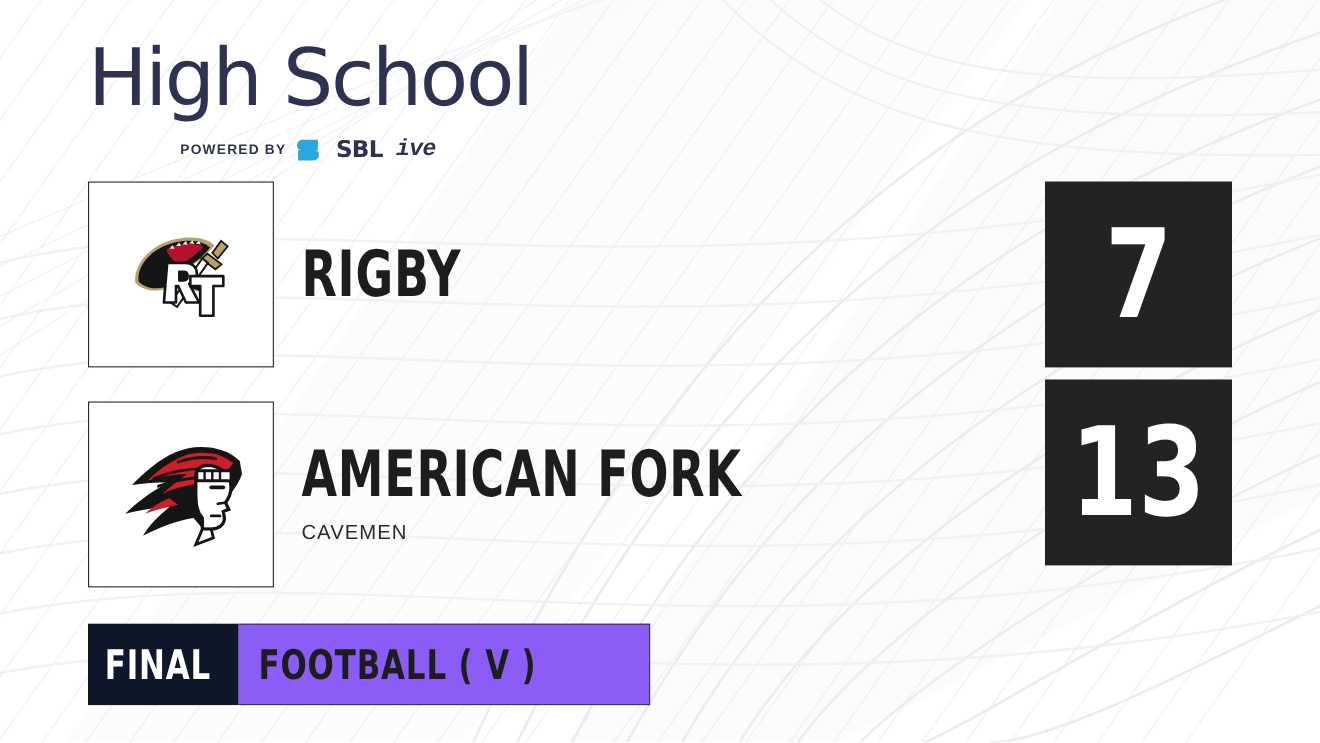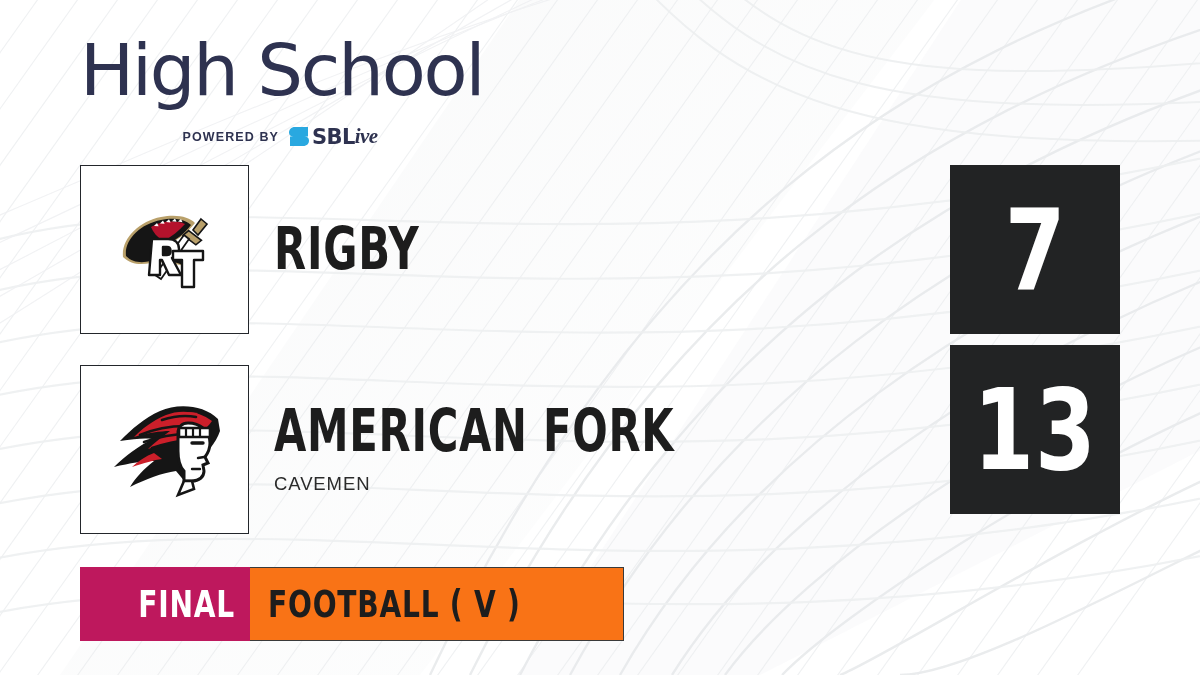--- a/index.html
+++ b/index.html
@@ -37,29 +37,29 @@
   }
   .powered {
     display:flex; align-items:center; justify-content:center;
     margin-top:18px; width:400px;text-align:center;
   }
   .powered-by {
     font-size:12.5px; font-weight:700; color:#2e3250;
     letter-spacing:1.1px; margin-right:9px;
     font-family:"Liberation Sans", sans-serif;
   }
-  .sbl-mark { display:flex; align-items:center; }
+  .sbl-mark { display:flex; align-items:center;gap:12px; }
   .sbl-bolt { margin-right:2px; }
   .sbl-sbl {
     font-family:"DejaVu Sans", sans-serif;
     font-weight:700; font-size:21px; color:#2e3250;
     letter-spacing:-0.6px;
   }
   .sbl-ive {
-    font-family:Liberation Serif, serif;
+    font-family:Liberation Mono, monospace;
     font-weight:700; font-style:italic; font-size:21px;
     color:#2e3250; letter-spacing:-0.6px;
   }
 
   
   .team-row { position:absolute; left:80px; z-index:3; display:flex; align-items:center; }
   #row-0 { top:165px; }
   #row-1 { top:365px; }
 
   .logo-box {
@@ -113,31 +113,31 @@
     transform-origin:center center;
     letter-spacing:1px;
   }
 
   
   .status-bar {
     position:absolute; left:80px; top:567px; height:74px;
     display:flex; z-index:3;
   }
   .status-final {
-    background:#be185d;
+    background:#0f172a;
     color:#ffffff;
-    width:170px; height:74px;
-    display:flex; align-items:center; justify-content:flex-end;
+    width:137px; height:74px;
+    display:flex; align-items:center; justify-content:flex-start;
     font-family:"DejaVu Sans", sans-serif;
     font-weight:700; font-size:37px;
     transform:none;
   }
   .status-final span { display:block; transform:scaleX(0.76); letter-spacing:1px; }
   .status-sport {
-    background:#f97316;
+    background:#8b5cf6;
     border:1.4px solid #3a3a3a;
     border-left:none;
     height:74px;
     display:flex; align-items:center;
     padding:0 22px 0 18px;
     color:#1d1d1d;
     font-family:"DejaVu Sans", sans-serif;
     font-weight:700; font-size:37px;
   }
   .status-sport span { display:block; transform:scaleX(0.76); transform-origin:left center; letter-spacing:1px; white-space:nowrap; }

